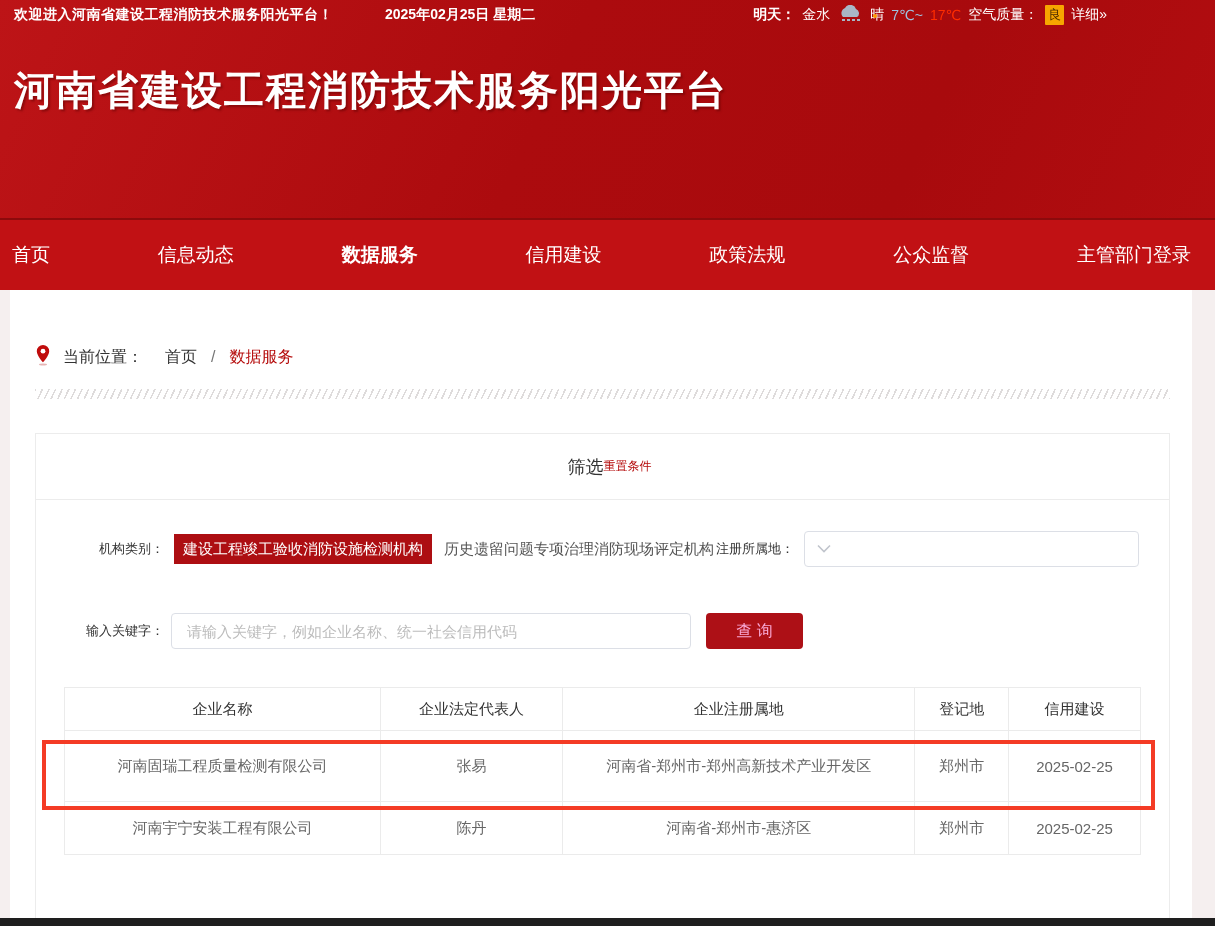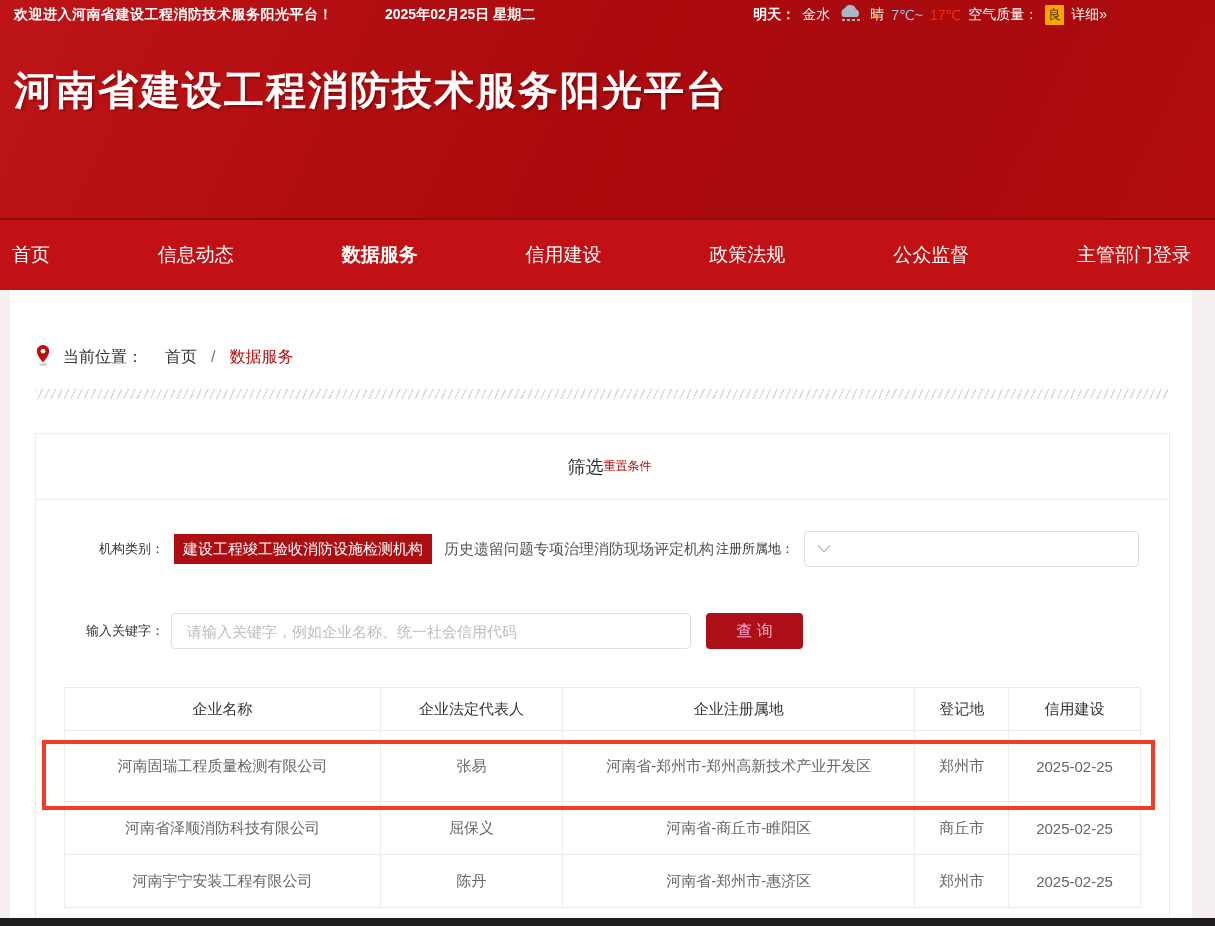--- a/index.html
+++ b/index.html
@@ -178,27 +178,20 @@
           </tr>
         </thead>
         <tbody>
           <tr class="r1">
             <td>河南固瑞工程质量检测有限公司</td>
             <td>张易</td>
             <td>河南省-郑州市-郑州高新技术产业开发区</td>
             <td>郑州市</td>
             <td>2025-02-25</td>
           </tr>
-          <tr class="r2">
-            <td>河南省泽顺消防科技有限公司</td>
-            <td>屈保义</td>
-            <td>河南省-商丘市-睢阳区</td>
-            <td>商丘市</td>
-            <td>2025-02-25</td>
-          </tr>
           <tr class="r3">
             <td>河南宇宁安装工程有限公司</td>
             <td>陈丹</td>
             <td>河南省-郑州市-惠济区</td>
             <td>郑州市</td>
             <td>2025-02-25</td>
           </tr>
         </tbody>
       </table>
     </div>

